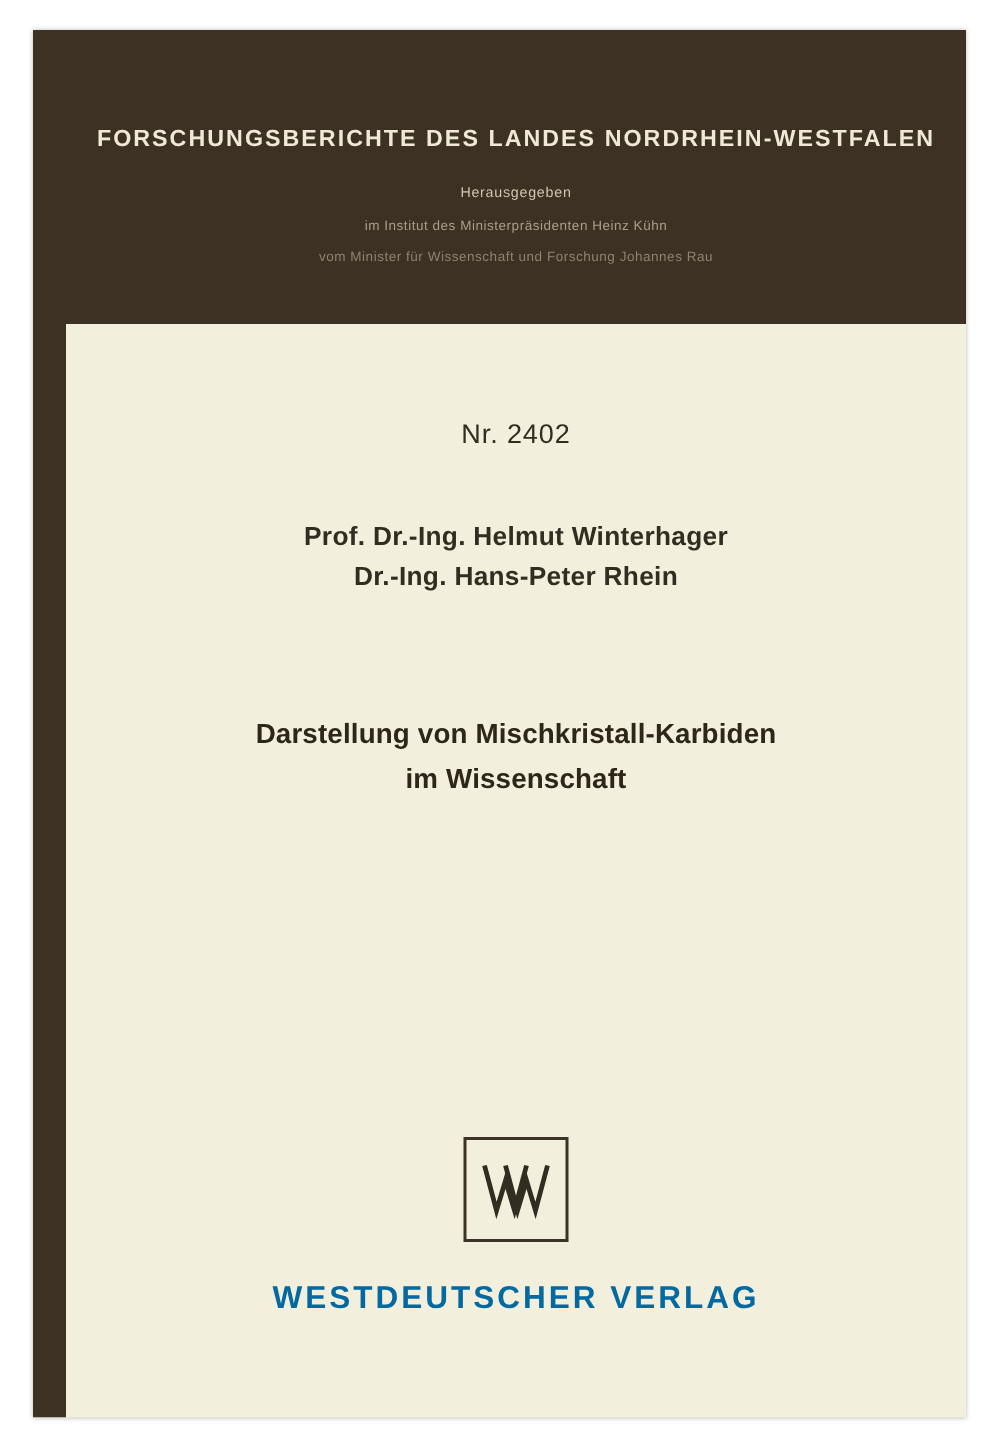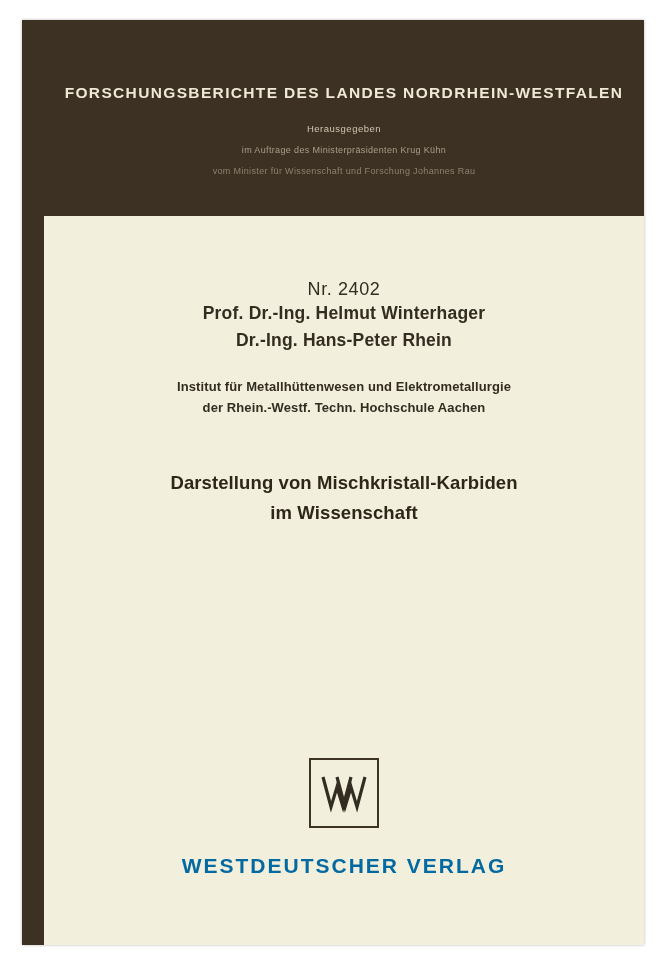--- a/index.html
+++ b/index.html
@@ -104,20 +104,21 @@
 
   .number {
     margin-top: 63px;
     font-size: 18px;
     font-weight: 400;
     letter-spacing: 0.6px;
     color: #332c20;
   }
 
   .authors {
+    margin-top: 44px;
   }
   .author {
     font-size: 17.5px;
     font-weight: 700;
     letter-spacing: 0.2px;
     line-height: 1.55;
     color: #332c20;
   }
 
   .affiliation {
@@ -125,21 +126,21 @@
   }
   .affiliation-line {
     font-size: 13px;
     font-weight: 700;
     line-height: 1.62;
     letter-spacing: 0.1px;
     color: #332c20;
   }
 
   .title {
-    margin-top: 50px;
+    margin-top: 76px;
   }
   .title-line {
     font-size: 18.5px;
     font-weight: 700;
     line-height: 1.62;
     letter-spacing: 0.1px;
     color: #2e2719;
   }
 
   .logo-wrap {
@@ -181,37 +182,33 @@
 
 <div class="page">
   <div class="cover">
 
     <div class="spine"></div>
     <div class="topband"></div>
 
     <div class="header">
       <div class="series-title">FORSCHUNGSBERICHTE DES LANDES NORDRHEIN-WESTFALEN</div>
       <div class="pub-line1">Herausgegeben</div>
-      <div class="pub-line2">im Auftrage des Ministerpräsidenten Krug Kühn</div>
+      <div class="pub-line2">im Institut des Ministerpräsidenten Heinz Kühn</div>
       <div class="pub-line3">vom Minister für Wissenschaft und Forschung Johannes Rau</div>
     </div>
 
     <div class="body-area">
 
       <div class="number">Nr. 2402</div>
 
       <div class="authors">
         <div class="author">Prof. Dr.-Ing. Helmut Winterhager</div>
         <div class="author">Dr.-Ing. Hans-Peter Rhein</div>
       </div>
 
-      <div class="affiliation">
-        <div class="affiliation-line">Institut für Metallhüttenwesen und Elektrometallurgie</div>
-        <div class="affiliation-line">der Rhein.-Westf. Techn. Hochschule Aachen</div>
-      </div>
 
       <div class="title">
         <div class="title-line">Darstellung von Mischkristall-Karbiden</div>
         <div class="title-line">im Wissenschaft</div>
       </div>
 
       <div class="logo-wrap">
         <div class="logo-box">
           <svg width="48" height="40" viewBox="0 0 48 40" aria-hidden="true">
             <path d="M3 4 L11 34 L17 14 L23 34 L31 4" fill="none" stroke="#332c20" stroke-width="3.2" stroke-linejoin="miter" stroke-linecap="butt"></path>

